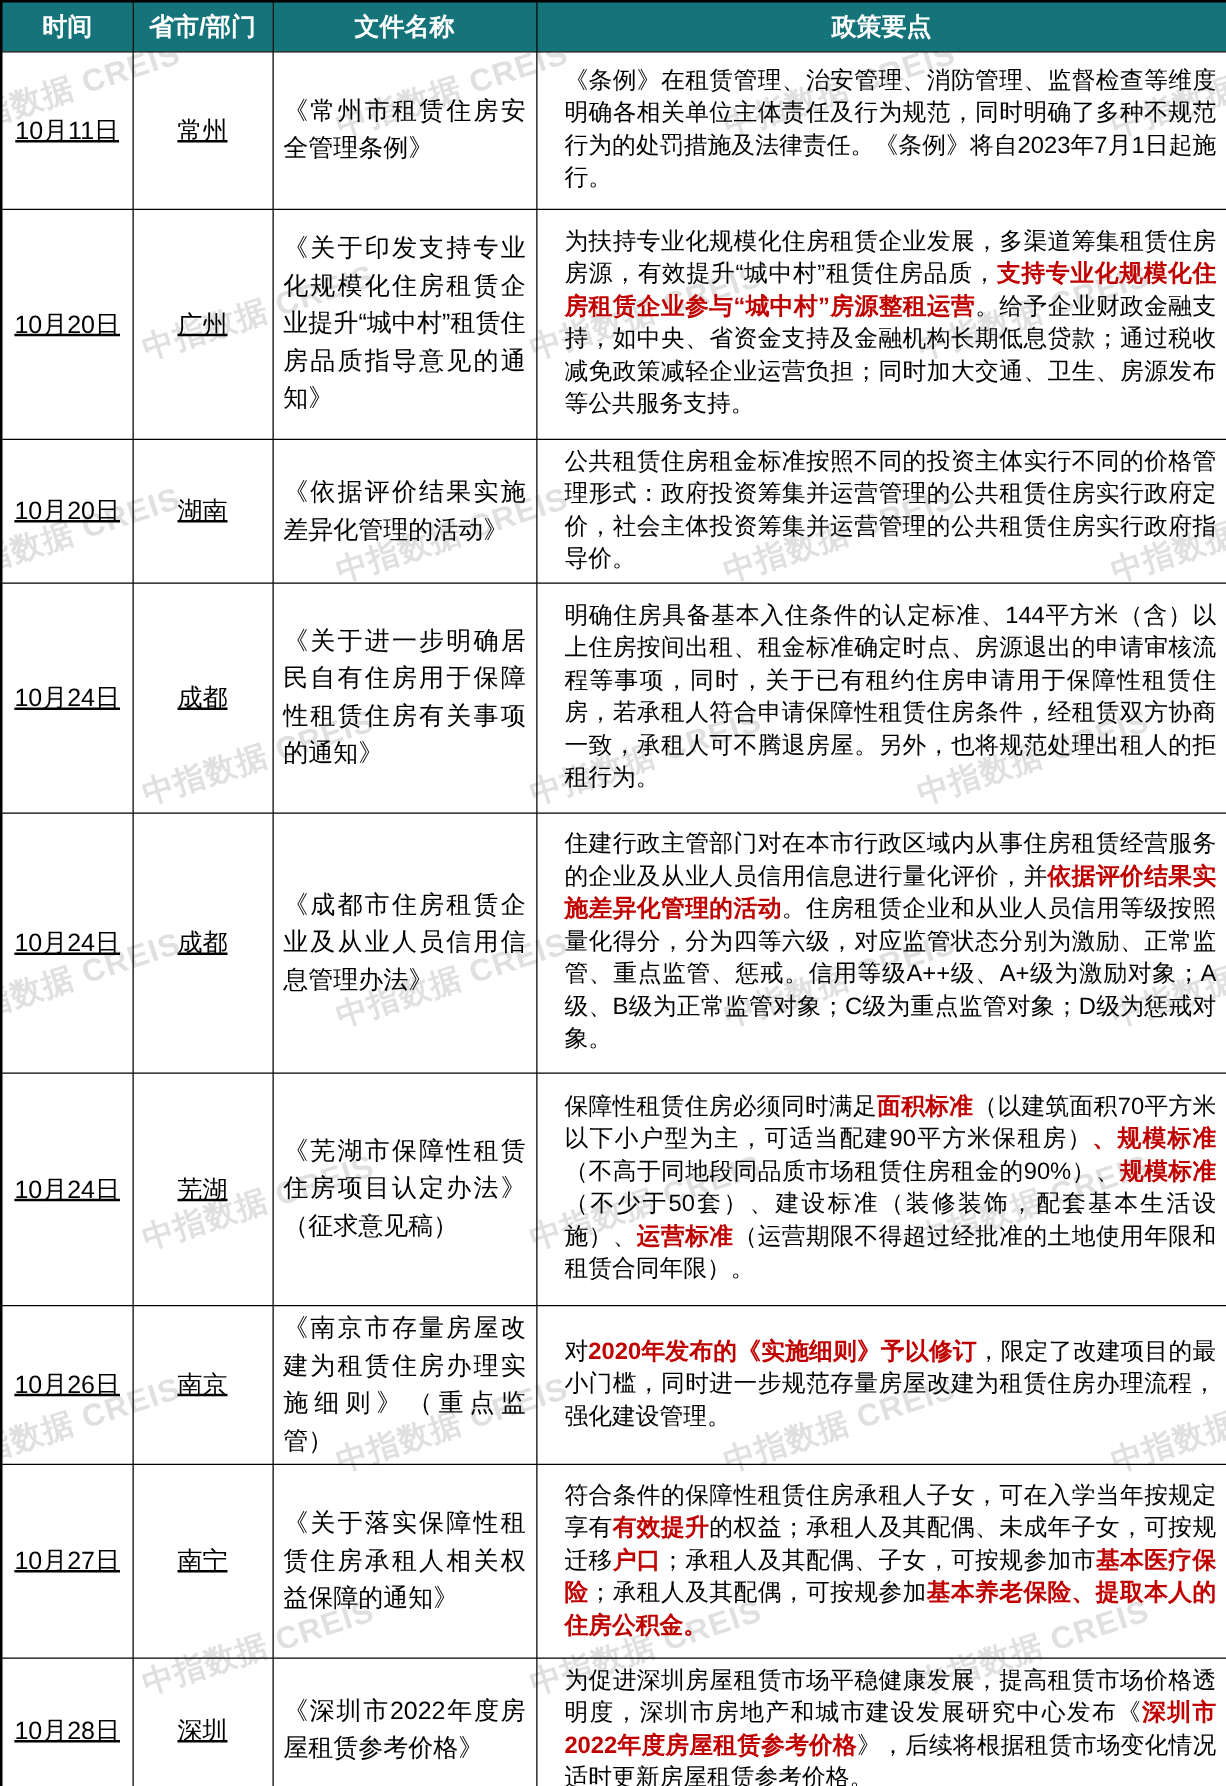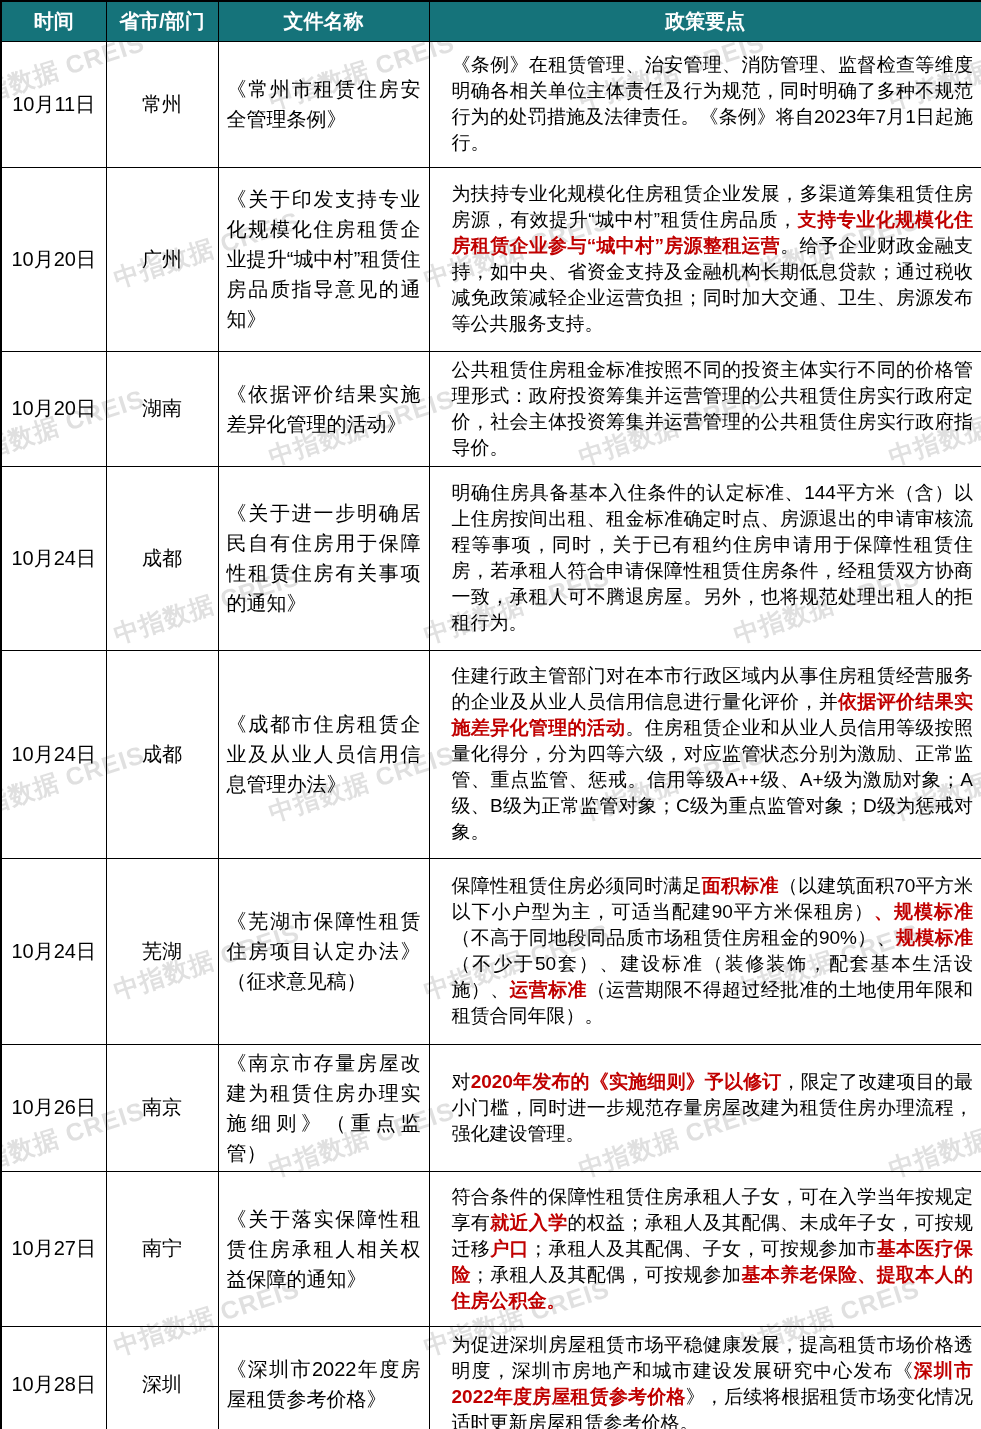--- a/index.html
+++ b/index.html
@@ -50,20 +50,21 @@
     text-align:center;
     margin-top:16px;
   }
   col.c1{width:105px}
   col.c2{width:112px}
   col.c3{width:211px}
   col.c4{width:553px}
   td.c-date,td.c-region{
     text-align:center;
     font-size:20px;
+    text-decoration:underline;
   }
   td.c-doc{
     font-size:20px;
     line-height:30px;
     text-align:justify;
     padding:3px 8px;
   }
   td.c-policy{
     font-size:19px;
     line-height:26px;
@@ -175,21 +176,21 @@
         <tr>
     <td class="c-date">10月26日</td>
     <td class="c-region">南京</td>
     <td class="c-doc">《南京市存量房屋改建为租赁住房办理实施细则》（重点监管）</td>
     <td class="c-policy"><span>对</span><span class="hl">2020年发布的《实施细则》予以修订</span><span>，限定了改建项目的最小门槛，同时进一步规范存量房屋改建为租赁住房办理流程，强化建设管理。</span></td>
   </tr>
         <tr>
     <td class="c-date">10月27日</td>
     <td class="c-region">南宁</td>
     <td class="c-doc">《关于落实保障性租赁住房承租人相关权益保障的通知》</td>
-    <td class="c-policy"><span>符合条件的保障性租赁住房承租人子女，可在入学当年按规定享有</span><span class="hl">就近入学</span><span>的权益；承租人及其配偶、未成年子女，可按规迁移</span><span class="hl">户口</span><span>；承租人及其配偶、子女，可按规参加市</span><span class="hl">基本医疗保险</span><span>；承租人及其配偶，可按规参加</span><span class="hl">基本养老保险、提取本人的住房公积金。</span></td>
+    <td class="c-policy"><span>符合条件的保障性租赁住房承租人子女，可在入学当年按规定享有</span><span class="hl">有效提升</span><span>的权益；承租人及其配偶、未成年子女，可按规迁移</span><span class="hl">户口</span><span>；承租人及其配偶、子女，可按规参加市</span><span class="hl">基本医疗保险</span><span>；承租人及其配偶，可按规参加</span><span class="hl">基本养老保险、提取本人的住房公积金。</span></td>
   </tr>
         <tr>
     <td class="c-date">10月28日</td>
     <td class="c-region">深圳</td>
     <td class="c-doc">《深圳市2022年度房屋租赁参考价格》</td>
     <td class="c-policy"><span>为促进深圳房屋租赁市场平稳健康发展，提高租赁市场价格透明度，深圳市房地产和城市建设发展研究中心发布《</span><span class="hl">深圳市2022年度房屋租赁参考价格</span><span>》，后续将根据租赁市场变化情况适时更新房屋租赁参考价格。</span></td>
   </tr>
       </tbody>
   </table>
 </div>

